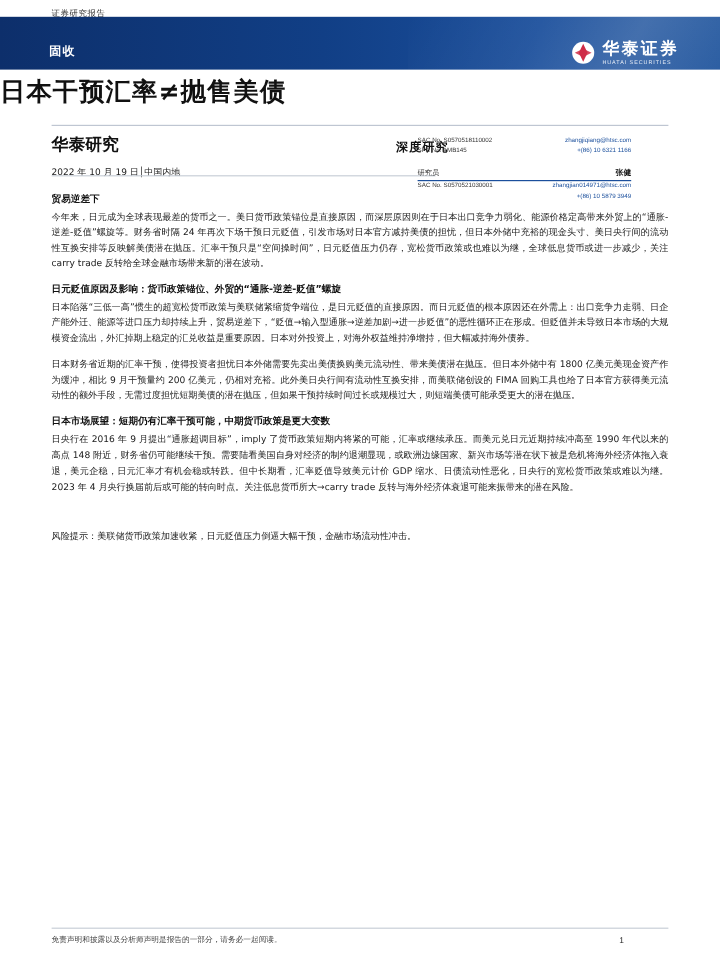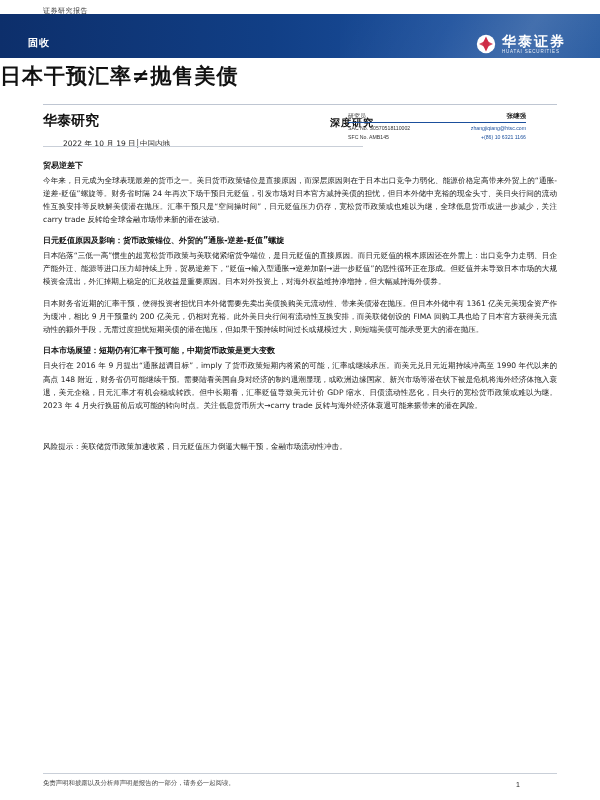--- a/index.html
+++ b/index.html
@@ -45,21 +45,21 @@
     position: absolute;
     right: 0;
     top: 0;
     width: 260px;
     height: 44px;
     background: linear-gradient(120deg, rgba(255,255,255,0) 0%, rgba(255,255,255,0.06) 40%, rgba(255,255,255,0.16) 70%, rgba(255,255,255,0.04) 100%);
   }
   .sector-tag {
     position: absolute;
     top: 22px;
-    left: 28px;
+    left: 41px;
     color: #ffffff;
     font-size: 10px;
     letter-spacing: 1px;
     font-family: "DejaVu Sans", sans-serif;
     font-weight: bold;
   }
   .brand {
     position: absolute;
     top: 20px;
     right: 34px;
@@ -124,21 +124,20 @@
   }
   .meta-firm {
     font-size: 14px;
     font-weight: bold;
     color: #111;
     margin-bottom: 9px;
   }
   .meta-date {
     font-size: 7.5px;
     color: #222;
-    margin-left: 20px;
   }
   .report-type {
     position: absolute;
     top: 116px;
     left: 330px;
     font-size: 10px;
     font-weight: bold;
     letter-spacing: 1px;
     color: #111;
     font-family: "DejaVu Sans", sans-serif;
@@ -276,49 +275,58 @@
 
   <div class="meta">
     <div class="meta-firm">华泰研究</div>
     <div class="meta-date">2022 年 10 月 19 日│中国内地</div>
   </div>
   <div class="report-type">深度研究</div>
   <div class="meta-rule"></div>
 
   <div class="analysts">
     <div class="an-block">
-      <div class="an-top">
-        <span class="an-role">研究员</span>
-        <span class="an-name">张继强</span>
-      </div>
       <div class="an-line">
         <span>SAC No. S0570518110002</span>
         <span class="r">zhangjiqiang@htsc.com</span>
       </div>
       <div class="an-line">
         <span>SFC No. AMB145</span>
         <span class="r">+(86) 10 6321 1166</span>
       </div>
     </div>
+    <div class="an-block">
+      <div class="an-top">
+        <span class="an-role">研究员</span>
+        <span class="an-name">张健</span>
+      </div>
+      <div class="an-line">
+        <span>SAC No. S0570521030001</span>
+        <span class="r">zhangjian014971@htsc.com</span>
+      </div>
+      <div class="an-line" style="justify-content:flex-end">
+        <span class="r">+(86) 10 5879 3949</span>
+      </div>
+    </div>
   </div>
 
   <div class="body">
 
     <div class="sec">
       <div class="sec-head">贸易逆差下</div>
       <div class="sec-body">今年来，日元成为全球表现最差的货币之一。美日货币政策锚位是直接原因，而深层原因则在于日本出口竞争力弱化、能源价格定高带来外贸上的“通胀-逆差-贬值”螺旋等。财务省时隔 24 年再次下场干预日元贬值，引发市场对日本官方减持美债的担忧，但日本外储中充裕的现金头寸、美日央行间的流动性互换安排等反映解美债潜在抛压。汇率干预只是“空间操时间”，日元贬值压力仍存，宽松货币政策或也难以为继，全球低息货币或进一步减少，关注 carry trade 反转给全球金融市场带来新的潜在波动。</div>
     </div>
 
     <div class="sec">
       <div class="sec-head">日元贬值原因及影响：货币政策锚位、外贸的“通胀-逆差-贬值”螺旋</div>
       <div class="sec-body">日本陷落“三低一高”惯生的超宽松货币政策与美联储紧缩货争端位，是日元贬值的直接原因。而日元贬值的根本原因还在外需上：出口竞争力走弱、日企产能外迁、能源等进口压力却持续上升，贸易逆差下，“贬值→输入型通胀→逆差加剧→进一步贬值”的恶性循环正在形成。但贬值并未导致日本市场的大规模资金流出，外汇掉期上稳定的汇兑收益是重要原因。日本对外投资上，对海外权益维持净增持，但大幅减持海外债券。</div>
     </div>
 
     <div class="sec">
-      <div class="sec-body">日本财务省近期的汇率干预，使得投资者担忧日本外储需要先卖出美债换购美元流动性、带来美债潜在抛压。但日本外储中有 1361 亿美元美现金资产作为缓冲，相比 9 月干预量约 200 亿美元，仍相对充裕。此外美日央行间有流动性互换安排，而美联储创设的 FIMA 回购工具也给了日本官方获得美元流动性的额外手段，无需过度担忧短期美债的潜在抛压，但如果干预持续时间过长或规模过大，则短端美债可能承受更大的潜在抛压。</div>
+      <div class="sec-body">日本财务省近期的汇率干预，使得投资者担忧日本外储需要先卖出美债换购美元流动性、带来美债潜在抛压。但日本外储中有 1800 亿美元美现金资产作为缓冲，相比 9 月干预量约 200 亿美元，仍相对充裕。此外美日央行间有流动性互换安排，而美联储创设的 FIMA 回购工具也给了日本官方获得美元流动性的额外手段，无需过度担忧短期美债的潜在抛压，但如果干预持续时间过长或规模过大，则短端美债可能承受更大的潜在抛压。</div>
     </div>
 
     <div class="sec">
       <div class="sec-head">日本市场展望：短期仍有汇率干预可能，中期货币政策是更大变数</div>
       <div class="sec-body">日央行在 2016 年 9 月提出“通胀超调目标”，imply 了货币政策短期内将紧的可能，汇率或继续承压。而美元兑日元近期持续冲高至 1990 年代以来的高点 148 附近，财务省仍可能继续干预。需要陆看美国自身对经济的制约退潮显现，或欧洲边缘国家、新兴市场等潜在状下被是危机将海外经济体拖入衰退，美元企稳，日元汇率才有机会稳或转跌。但中长期看，汇率贬值导致美元计价 GDP 缩水、日债流动性恶化，日央行的宽松货币政策或难以为继。2023 年 4 月央行换届前后或可能的转向时点。关注低息货币所大→carry trade 反转与海外经济体衰退可能来振带来的潜在风险。</div>
     </div>
 
     <div class="sec risk">
       <div class="sec-body">风险提示：美联储货币政策加速收紧，日元贬值压力倒逼大幅干预，金融市场流动性冲击。</div>
     </div>

